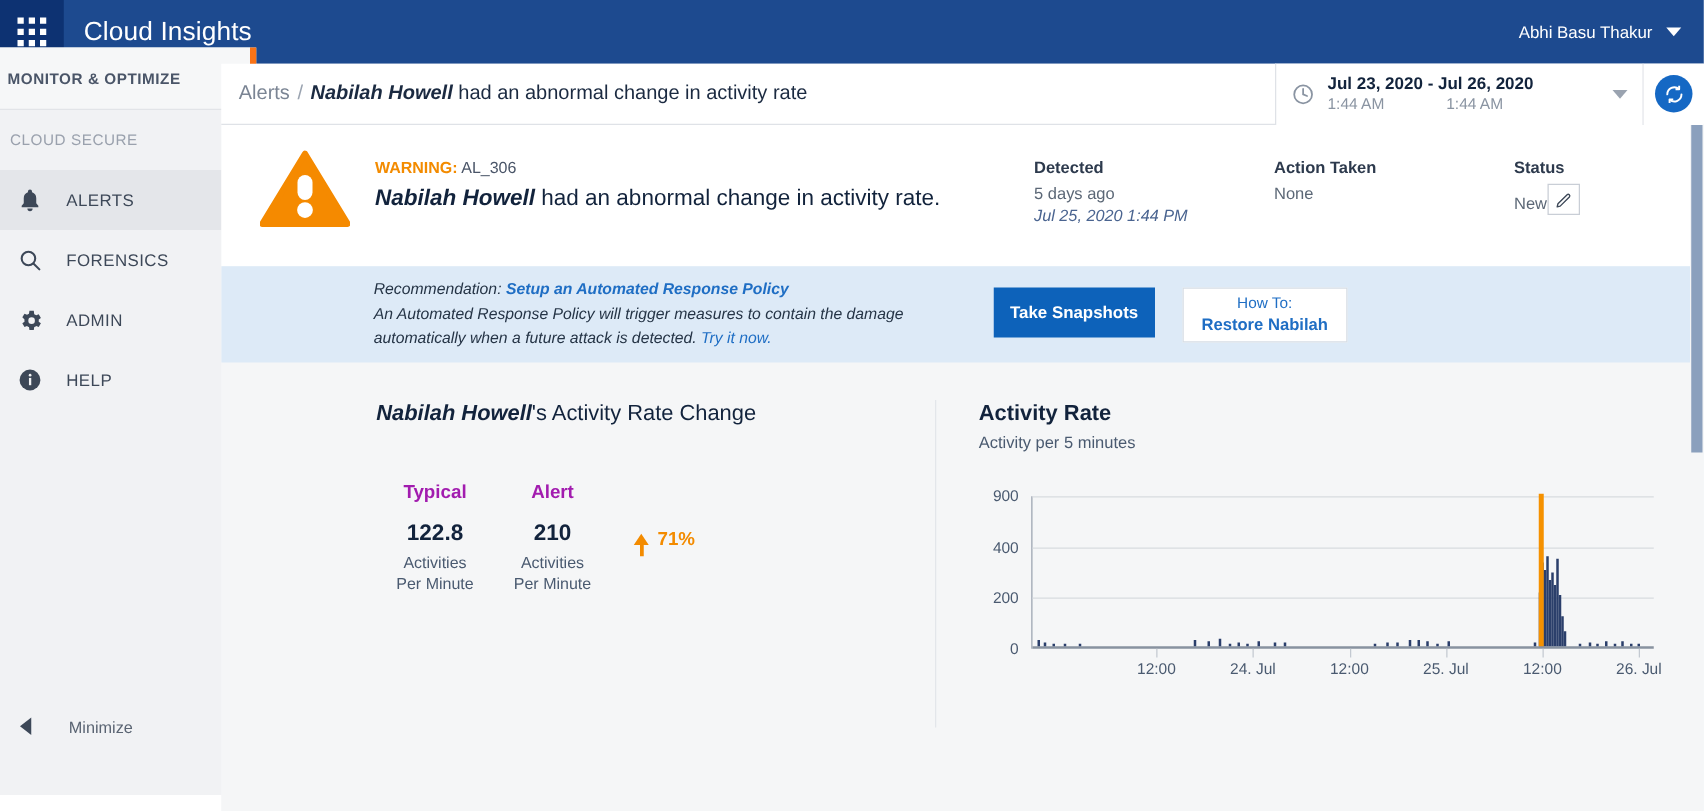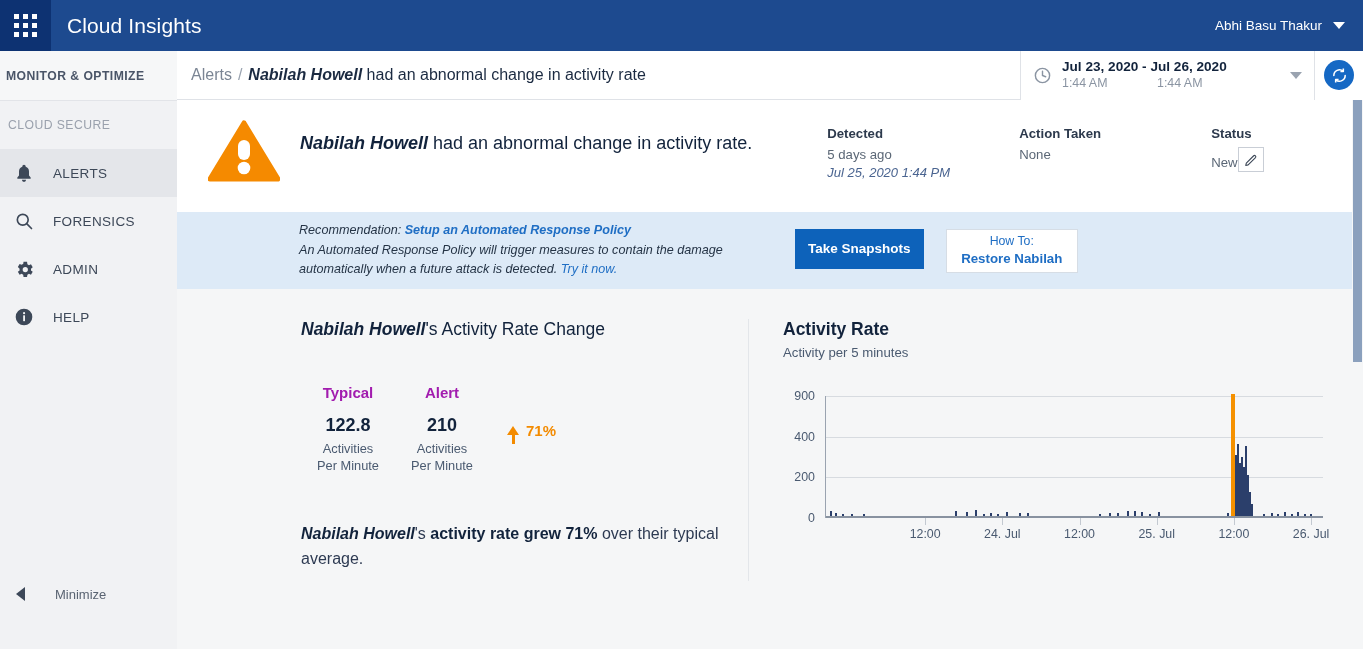--- a/index.html
+++ b/index.html
@@ -32,21 +32,21 @@
     display: flex; align-items: center; gap: 11px;
     color: #ffffff; font-size: 13.5px; cursor: pointer;
   }
   .caret-down {
     width: 0; height: 0; border-left: 6px solid transparent;
     border-right: 6px solid transparent; border-top: 7px solid #ffffff;
   }
 
   
   .sidebar {
-    position: absolute; left: 0; top: 51px; width: 205px; height: 598px;
+    position: absolute; left: 0; top: 38px; width: 205px; height: 598px;
     background: #f1f2f4; border-right: 5px solid #f97316;
   }
   .sb-section-top {
     height: 50px; display: flex; align-items: center;
     padding-left: 6px; font-size: 12.2px; font-weight: 600;
     color: #4a5568; letter-spacing: 0.45px;
     background: #f6f7f8; border-bottom: 1px solid #e2e4e8;
   }
   .sb-section-sub {
     height: 48px; display: flex; align-items: center; padding-left: 8px;
@@ -334,20 +334,24 @@
     <div class="alert-row">
       <div class="warn-icon">
         <svg width="72" height="62" viewBox="0 0 72 62">
           <path d="M36 3 L70 59 H2 Z" fill="#f58a00" stroke="#f58a00" stroke-width="5" stroke-linejoin="round"></path>
           <rect x="30" y="20" width="12" height="20" rx="6" fill="#ffffff"></rect>
           <circle cx="36" cy="48" r="6.3" fill="#ffffff"></circle>
         </svg>
       </div>
 
       <div class="alert-main">
+        <div class="warn-label">
+          <b>WARNING:</b>
+          <span>AL_306</span>
+        </div>
         <div class="alert-sentence">
           <i>Nabilah Howell</i><span> had an abnormal change in activity rate.</span>
         </div>
       </div>
 
       <div class="meta-cols">
         <div class="meta-col">
           <div class="meta-head">Detected</div>
           <div class="meta-v1">5 days ago</div>
           <div class="meta-v2">Jul 25, 2020 1:44 PM</div>
@@ -412,23 +416,20 @@
             <div>Activities</div>
             <div>Per Minute</div>
           </div>
         </div>
         <div class="delta">
           <span class="arrow-up"></span>
           <span>71%</span>
         </div>
       </div>
 
-      <div class="summary">
-        <span class="nm">Nabilah Howell</span><span>'s </span><b>activity rate grew 71%</b><span> over their typical average.</span>
-      </div>
     </div>
 
     <div class="panel-right">
       <div class="chart-title">Activity Rate</div>
       <div class="chart-sub">Activity per 5 minutes</div>
 
       <div class="chart-wrap">
         <div class="y-labels" id="y-labels">
             <div style="top: 122px;">0</div>
             <div style="top: 81.3333px;">200</div>

